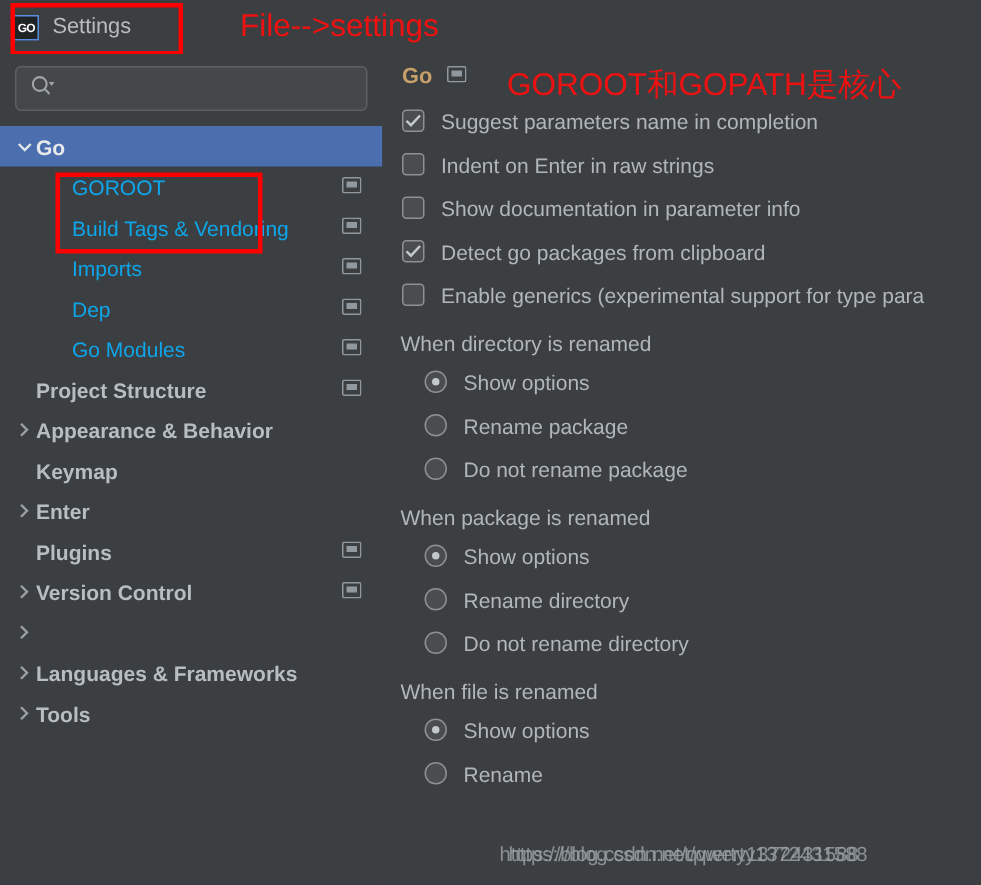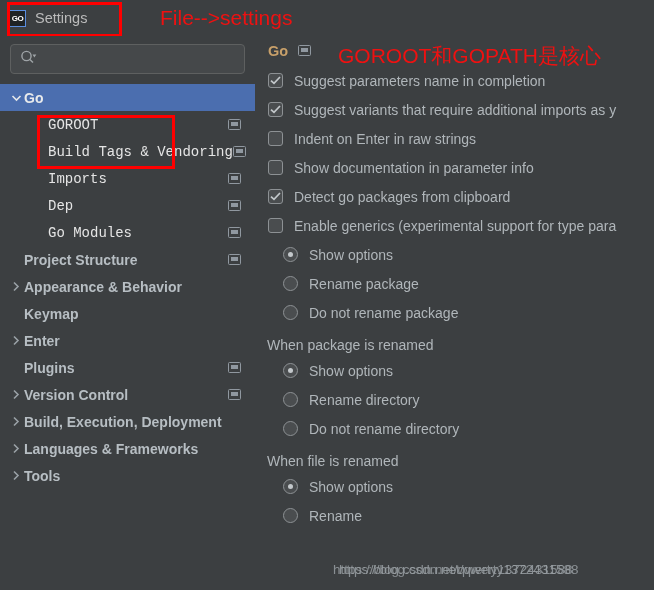--- a/index.html
+++ b/index.html
@@ -60,21 +60,21 @@
     padding-right:8px;box-sizing:border-box;cursor:default;
   }
   .trow.sel{background:#4b6eaf;}
   .arrow{
     width:16px;margin-left:8px;display:flex;align-items:center;justify-content:center;
     flex:0 0 16px;
   }
   .tlabel{font-size:14px;color:#a9b0b5;white-space:nowrap;}
   .trow.sel .tlabel{color:#e8eaec;font-weight:bold;}
   .trow.bold .tlabel{font-weight:bold;color:#b7bec3;}
-  .trow.child .tlabel{color:#e5e5e5;font-weight:normal;font-family:Liberation Mono, monospace;}
+  .trow.child .tlabel{color:#0ea5e9;font-weight:normal;}
   .spacer{flex:1;}
   .winico{margin-right:6px;flex:0 0 auto;}
 
   
   .right{
     position:absolute;left:255px;top:36px;width:399px;height:554px;
     background:#3c3f41;overflow:hidden;
   }
   .rhead{display:flex;align-items:center;height:30px;padding-left:13px;}
   .rhead .rtitle{font-size:14.5px;font-weight:bold;color:#c8a06a;}
@@ -276,21 +276,20 @@
             </svg>
         </span>
       </div>
 
       <div class="trow bold">
         <span class="arrow">
           <svg width="8" height="11" viewBox="0 0 8 11">
               <polyline points="2,1.5 6,5.5 2,9.5" fill="none" stroke="#9aa1a6" stroke-width="1.6"></polyline>
             </svg>
         </span>
-        <span class="tlabel">Build, Execution, Deployment</span>
       </div>
 
       <div class="trow bold">
         <span class="arrow">
           <svg width="8" height="11" viewBox="0 0 8 11">
               <polyline points="2,1.5 6,5.5 2,9.5" fill="none" stroke="#9aa1a6" stroke-width="1.6"></polyline>
             </svg>
         </span>
         <span class="tlabel">Languages &amp; Frameworks</span>
       </div>
@@ -323,28 +322,20 @@
 
     <div class="opt">
       <span class="cb">
         <svg width="11" height="9" viewBox="0 0 11 9">
             <polyline points="1,4.6 4,7.4 10,1" fill="none" stroke="#c3c8cb" stroke-width="1.7"></polyline>
           </svg>
       </span>
       <span class="optlabel">Suggest parameters name in completion</span>
     </div>
 
-    <div class="opt">
-      <span class="cb">
-        <svg width="11" height="9" viewBox="0 0 11 9">
-            <polyline points="1,4.6 4,7.4 10,1" fill="none" stroke="#c3c8cb" stroke-width="1.7"></polyline>
-          </svg>
-      </span>
-      <span class="optlabel">Suggest variants that require additional imports as y</span>
-    </div>
 
     <div class="opt">
       <span class="cb"></span>
       <span class="optlabel">Indent on Enter in raw strings</span>
     </div>
 
     <div class="opt">
       <span class="cb"></span>
       <span class="optlabel">Show documentation in parameter info</span>
     </div>
@@ -356,20 +347,21 @@
           </svg>
       </span>
       <span class="optlabel">Detect go packages from clipboard</span>
     </div>
 
     <div class="opt">
       <span class="cb"></span>
       <span class="optlabel">Enable generics (experimental support for type para</span>
     </div>
 
+    <div class="grouphdr">When directory is renamed</div>
     <div class="radio-row">
       <span class="rb">
           <span class="dot"></span>
         </span>
       <span class="rlabel">Show options</span>
     </div>
     <div class="radio-row">
       <span class="rb"></span>
       <span class="rlabel">Rename package</span>
     </div>

